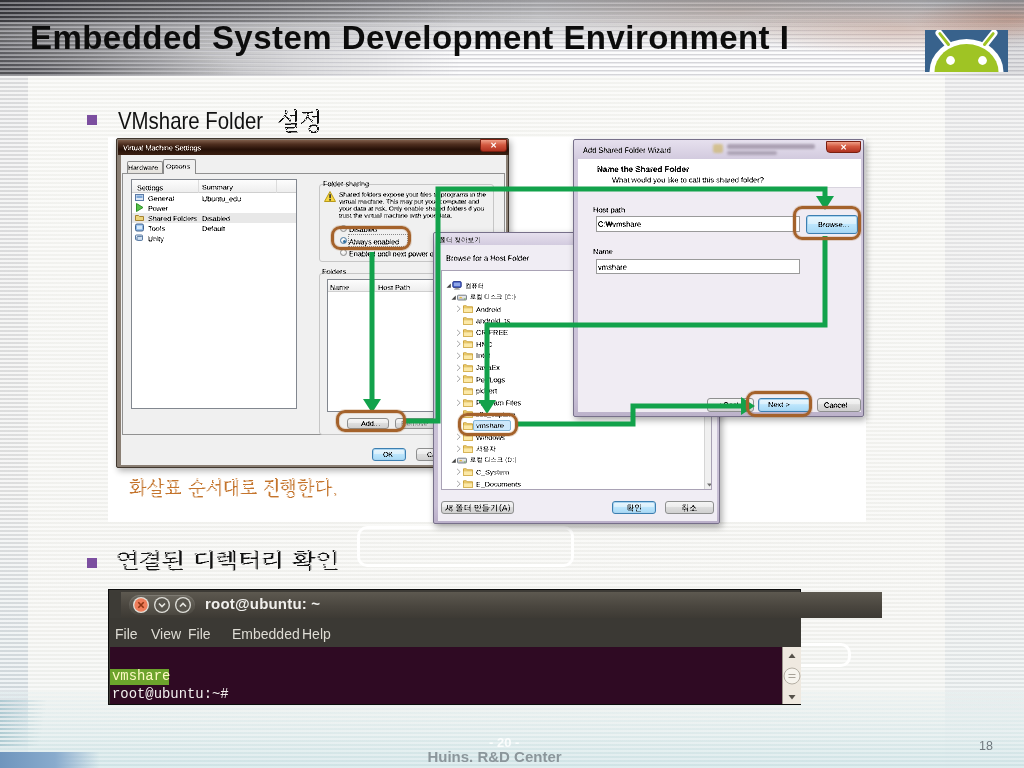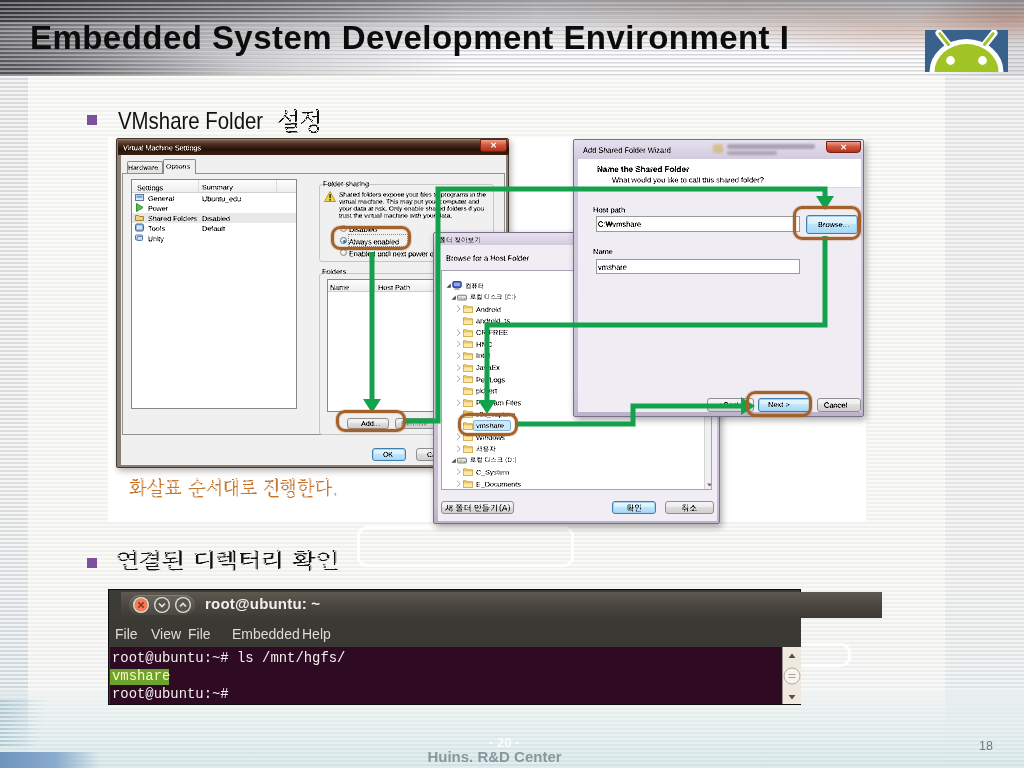--- a/index.html
+++ b/index.html
@@ -826,21 +826,20 @@
     <div class="abs" style="left:84px;top:3px;font-size:15px;font-weight:bold;letter-spacing:.2px;color:#f0efec">root@ubuntu: ~</div>
   </div>
   <div class="abs" id="tmenu">
     <span class="abs" style="left:5px;top:8px">File</span>
     <span class="abs" style="left:41px;top:8px">View</span>
     <span class="abs" style="left:78px;top:8px">File</span>
     <span class="abs" style="left:122px;top:8px">Embedded</span>
     <span class="abs" style="left:192px;top:8px">Help</span>
   </div>
   <div class="abs" id="tcontent">
-    <div class="abs" style="left:2px;top:3px">root@ubuntu:~# ls /mnt/hgfs/</div>
     <div class="abs" style="left:0px;top:21.5px;width:59px;height:16px;background:#6ca32c"></div>
     <div class="abs" style="left:2px;top:21px;color:#fef9c3">vmshare</div>
     <div class="abs" style="left:2px;top:39px">root@ubuntu:~#</div>
   </div>
   <div class="abs" id="tscroll">
     <svg width="18" height="57">
       <path d="M5.5 11 L9 6.5 L12.5 11 Z" fill="#55514a"></path>
       <circle cx="9" cy="29" r="8" fill="#f7f4ee" stroke="#b5afa4"></circle>
       <path d="M5.5 27.5 h7 M5.5 30.5 h7" stroke="#a8a298" stroke-width="1"></path>
       <path d="M5.5 48 L9 52.5 L12.5 48 Z" fill="#55514a"></path>

